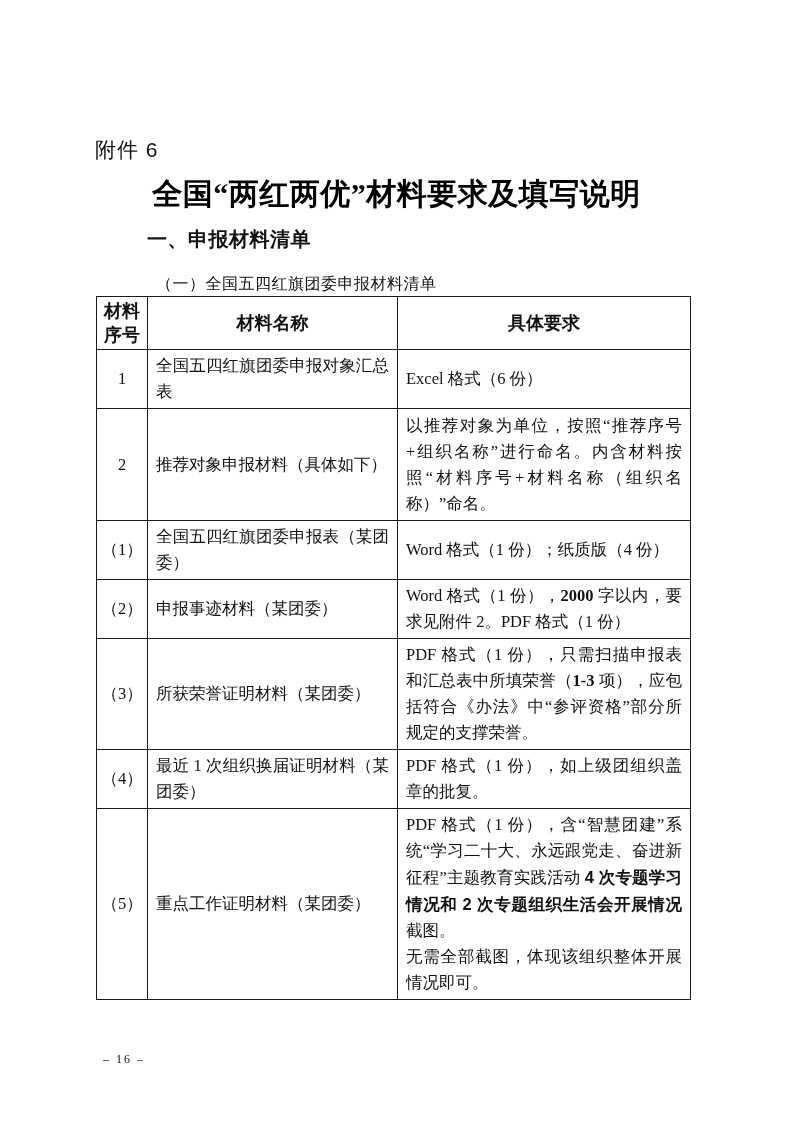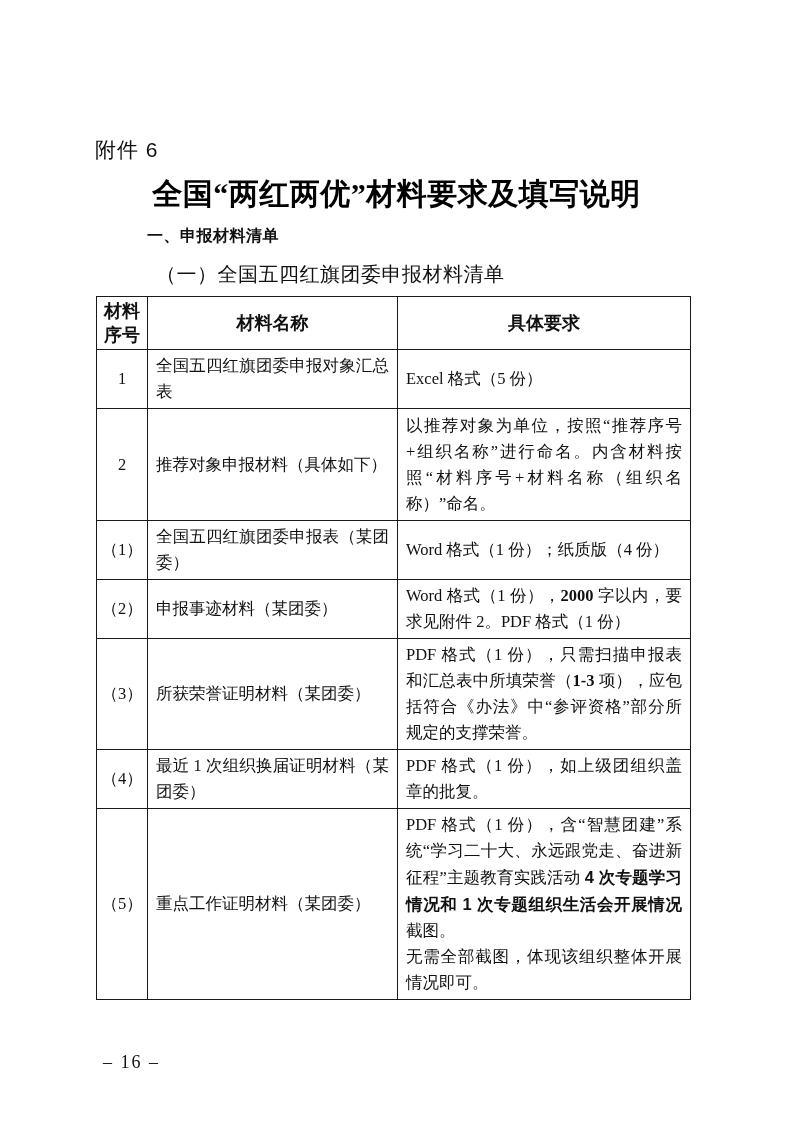--- a/index.html
+++ b/index.html
@@ -28,29 +28,29 @@
     text-align: center;
     font-size: 30px;
     font-weight: bold;
     font-family: "Liberation Serif", "DejaVu Serif", serif;
     color: #000000;
     letter-spacing: 0.5px;
   }
   .section-heading {
     position: absolute;
     left: 147px; top: 226px;
-    font-size: 16px;
+    font-size: 20px;
     font-weight: bold;
     font-family: "Liberation Sans", "DejaVu Sans", sans-serif;
     letter-spacing: 0.5px;
   }
   .subsection-heading {
     position: absolute;
-    left: 156px; top: 261px;
-    font-size: 20px;
+    left: 156px; top: 274px;
+    font-size: 16px;
     font-family: "Liberation Serif", "DejaVu Serif", serif;
     letter-spacing: 0.5px;
   }
   table.materials {
     position: absolute;
     left: 96px; top: 296px;
     width: 594px;
     border-collapse: collapse;
     table-layout: fixed;
   }
@@ -91,21 +91,21 @@
     font-weight: bold;
     font-family: "Liberation Sans", "DejaVu Sans", sans-serif;
   }
   .seg-num {
     font-weight: bold;
     margin-top: 38px;
   }
   .page-number {
     position: absolute;
     left: 103px; top: 1052px;
-    font-size: 18px;
+    font-size: 12px;
     letter-spacing: 2px;
     font-family: "Liberation Serif", "DejaVu Serif", serif;
   }
 </style>
 </head>
 <body>
 
 <div class="attachment-label">附件 6</div>
 
 <h1 class="doc-title">全国“两红两优”材料要求及填写说明</h1>
@@ -125,21 +125,21 @@
         <th>材料
 序号</th>
         <th>材料名称</th>
         <th>具体要求</th>
       </tr>
   </thead>
   <tbody id="table-body">
       <tr>
         <td class="no">1</td>
         <td class="name">全国五四红旗团委申报对象汇总表</td>
-        <td class="req"><span>Excel 格式（5 份）</span></td>
+        <td class="req"><span>Excel 格式（6 份）</span></td>
       </tr>
       <tr>
         <td class="no">2</td>
         <td class="name">推荐对象申报材料（具体如下）</td>
         <td class="req"><span>以推荐对象为单位，按照“推荐序号+组织名称”进行命名。内含材料按照“材料序号+材料名称（组织名称）”命名。</span></td>
       </tr>
       <tr>
         <td class="no">（1）</td>
         <td class="name">全国五四红旗团委申报表（某团委）</td>
         <td class="req"><span>Word 格式（1 份）；纸质版（4 份）</span></td>
@@ -155,18 +155,18 @@
         <td class="req"><span>PDF 格式（1 份），只需扫描申报表和汇总表中所填荣誉（</span><span class="seg-num">1-3</span><span> 项），应包括符合《办法》中“参评资格”部分所规定的支撑荣誉。</span></td>
       </tr>
       <tr>
         <td class="no">（4）</td>
         <td class="name">最近 1 次组织换届证明材料（某团委）</td>
         <td class="req"><span>PDF 格式（1 份），如上级团组织盖章的批复。</span></td>
       </tr>
       <tr>
         <td class="no">（5）</td>
         <td class="name">重点工作证明材料（某团委）</td>
-        <td class="req"><span>PDF 格式（1 份），含“智慧团建”系统“学习二十大、永远跟党走、奋进新征程”主题教育实践活动 </span><span class="seg-hei">4 次专题学习情况和 1 次专题组织生活会开展情况</span><span>截图。</span><br><span>无需全部截图，体现该组织整体开展情况即可。</span></td>
+        <td class="req"><span>PDF 格式（1 份），含“智慧团建”系统“学习二十大、永远跟党走、奋进新征程”主题教育实践活动 </span><span class="seg-hei">4 次专题学习情况和 2 次专题组织生活会开展情况</span><span>截图。</span><br><span>无需全部截图，体现该组织整体开展情况即可。</span></td>
       </tr>
     </tbody>
 </table>
 
 <div class="page-number">– 16 –</div>
 
 </body></html>

